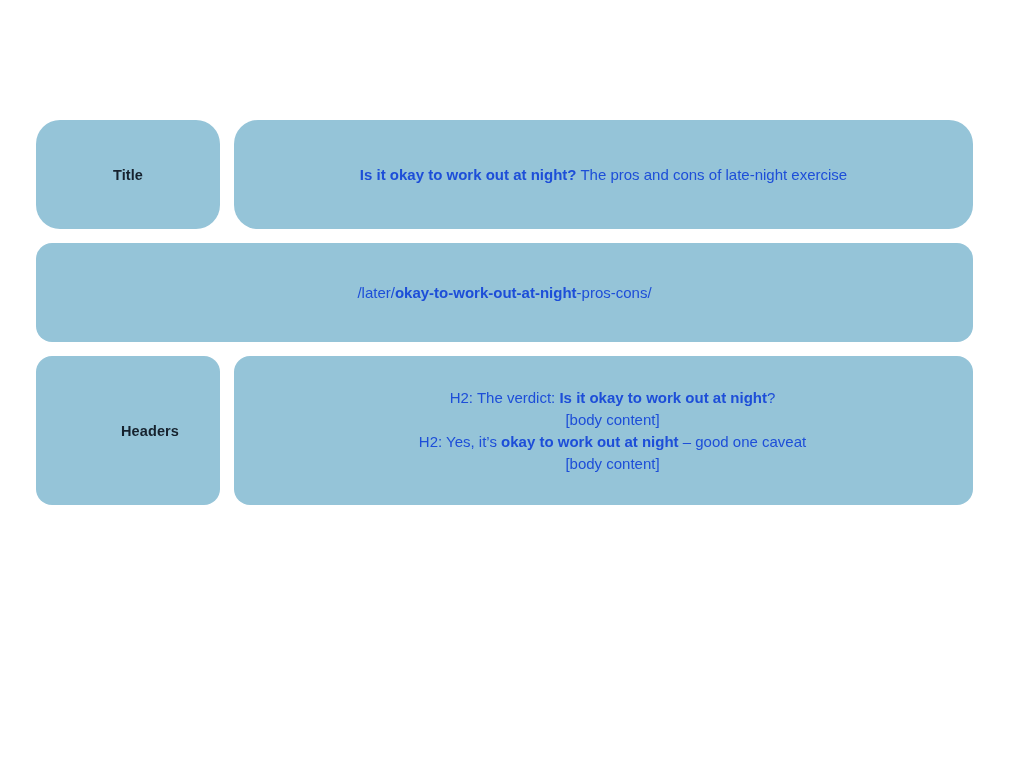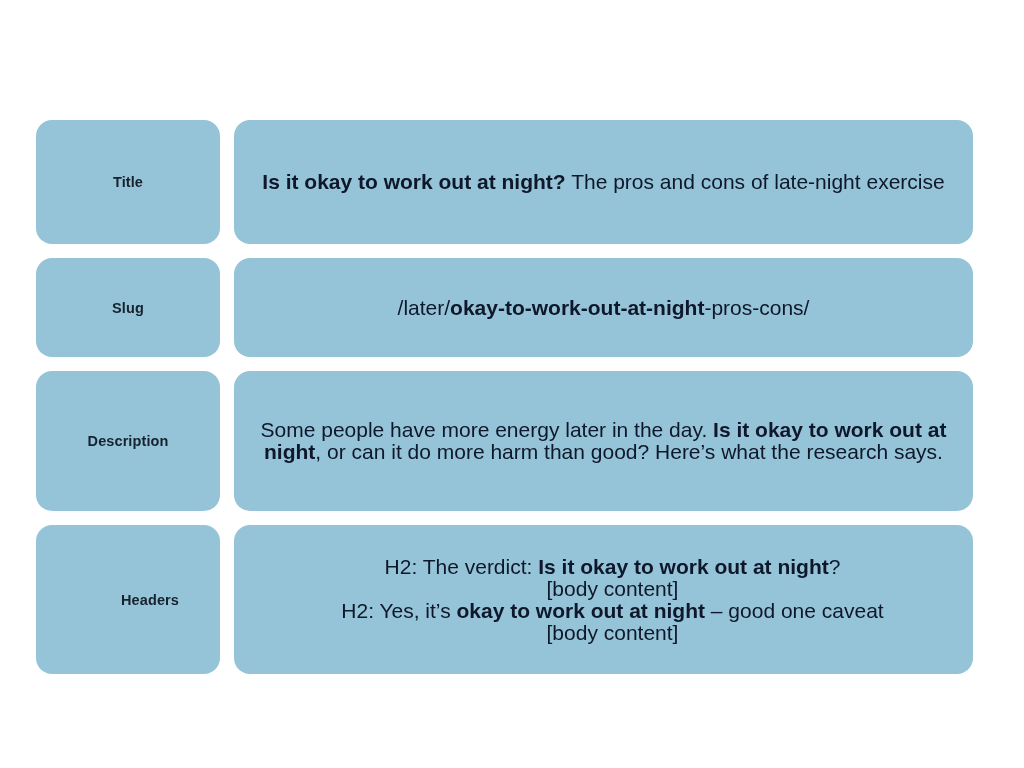--- a/index.html
+++ b/index.html
@@ -50,30 +50,30 @@
 
   .label-text {
     font-size: 14.5px;
     font-weight: bold;
     letter-spacing: 0.1px;
     color: #16222e;
     text-align: center;
   }
 
   .value-text {
-    font-size: 21px;
+    font-size: 15px;
     line-height: 22px;
     text-align: center;
-    color: #0f172a;
+    color: #1d4ed8;
   }
 
   .value-text b { font-weight: bold; }
 
   
-  .row-title .cell { height: 124px; }
+  .row-title .cell { height: 109px; border-radius: 24px; }
   .row-slug .cell { height: 99px; }
   .row-description .cell { height: 140px; }
   .row-headers .cell { height: 149px; padding-left: 44px; }
 
   .stack-line { display: block; }
 </style>
 </head>
 <body>
 
 <div class="board">
@@ -81,36 +81,25 @@
   <div class="row row-title">
     <div class="cell cell-label">
       <span class="label-text">Title</span>
     </div>
     <div class="cell cell-value">
       <div class="value-text"><b>Is it okay to work out at night?</b><span> The pros and cons of late-night exercise</span></div>
     </div>
   </div>
 
   <div class="row row-slug">
-    <div class="cell cell-label">
-      <span class="label-text">Slug</span>
-    </div>
     <div class="cell cell-value">
       <div class="value-text"><span>/later/</span><b>okay-to-work-out-at-night</b><span>-pros-cons/</span></div>
     </div>
   </div>
 
-  <div class="row row-description">
-    <div class="cell cell-label">
-      <span class="label-text">Description</span>
-    </div>
-    <div class="cell cell-value">
-      <div class="value-text"><span>Some people have more energy later in the day. </span><b>Is it okay to work out at night</b><span>, or can it do more harm than good? Here’s what the research says.</span></div>
-    </div>
-  </div>
 
   <div class="row row-headers">
     <div class="cell cell-label">
       <span class="label-text">Headers</span>
     </div>
     <div class="cell cell-value">
       <div class="value-text">
           <span class="stack-line"><span>H2: The verdict: </span><b>Is it okay to work out at night</b><span>?</span></span>
           <span class="stack-line"><span>[body content]</span></span>
           <span class="stack-line"><span>H2: Yes, it’s </span><b>okay to work out at night</b><span> – good one caveat</span></span>

